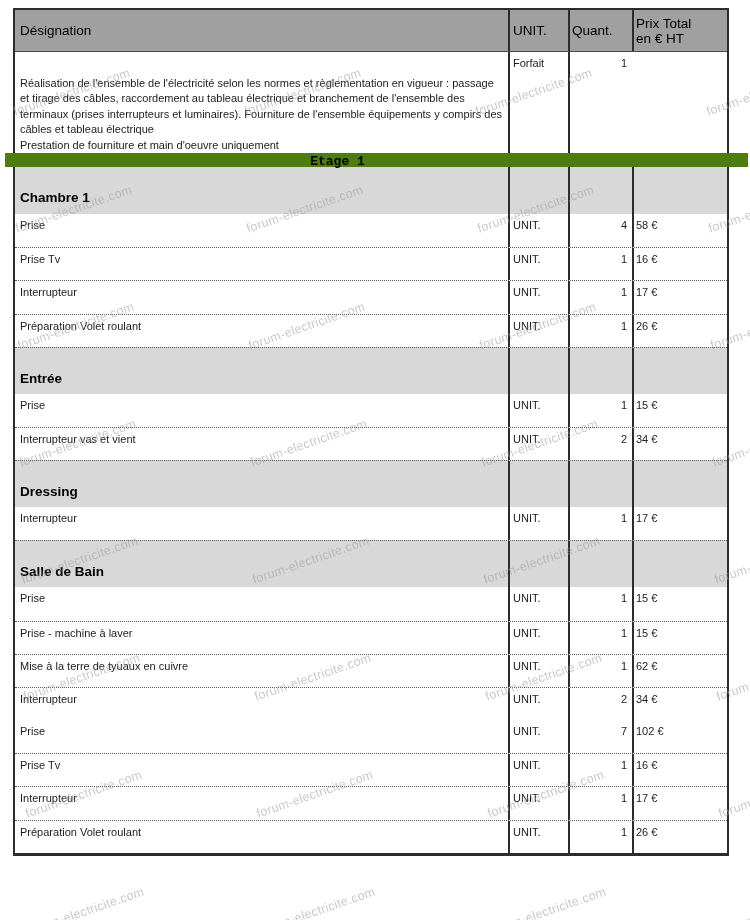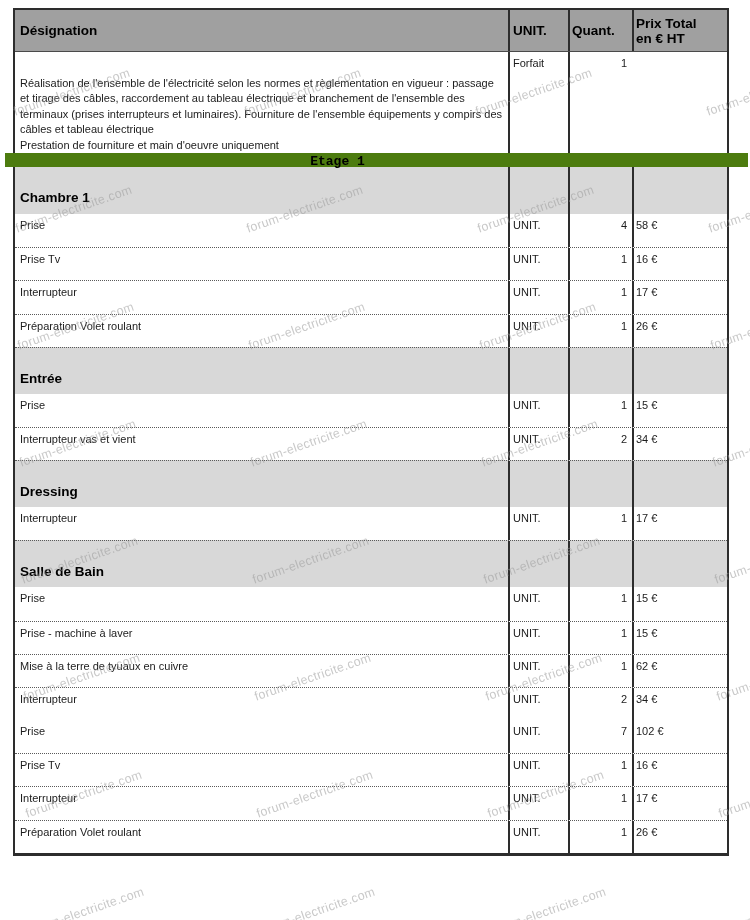--- a/index.html
+++ b/index.html
@@ -21,21 +21,21 @@
   }
   .row{display:flex;box-sizing:border-box;flex:none;}
   .cell{box-sizing:border-box;overflow:hidden;}
   .c-des  {width:493px;padding:5px 4px 0 5px;}
   .c-unit {width:60px;border-left:2px solid #2d2d2d;padding:5px 2px 0 3px;}
   .c-qty  {width:64px;border-left:2px solid #2d2d2d;padding:5px 5px 0 2px;text-align:right;}
   .c-price{width:95px;border-left:2px solid #2d2d2d;padding:5px 3px 0 2px;text-align:left;}
   
   .header-row{height:42px;background:#a0a0a0;border-bottom:1px solid #4a4a4a;}
   .header-row .cell{
-    display:flex;align-items:center;font-weight:bold;font-size:13.5px;color:#000;
+    display:flex;align-items:center;font-weight:normal;font-size:13.5px;color:#000;
     padding-top:0;padding-bottom:0;white-space:pre-line;line-height:15px;
   }
   
   .intro-row{height:101px;background:#fff;font-size:11px;}
   .intro-row .c-des{white-space:pre-line;line-height:15.4px;padding-top:24px;}
   
   .floor-band{
     height:14px;background:#4d7c0f;position:relative;z-index:2;
     margin-left:-10px;margin-right:-21px;font-family:Liberation Mono, monospace;
   }

